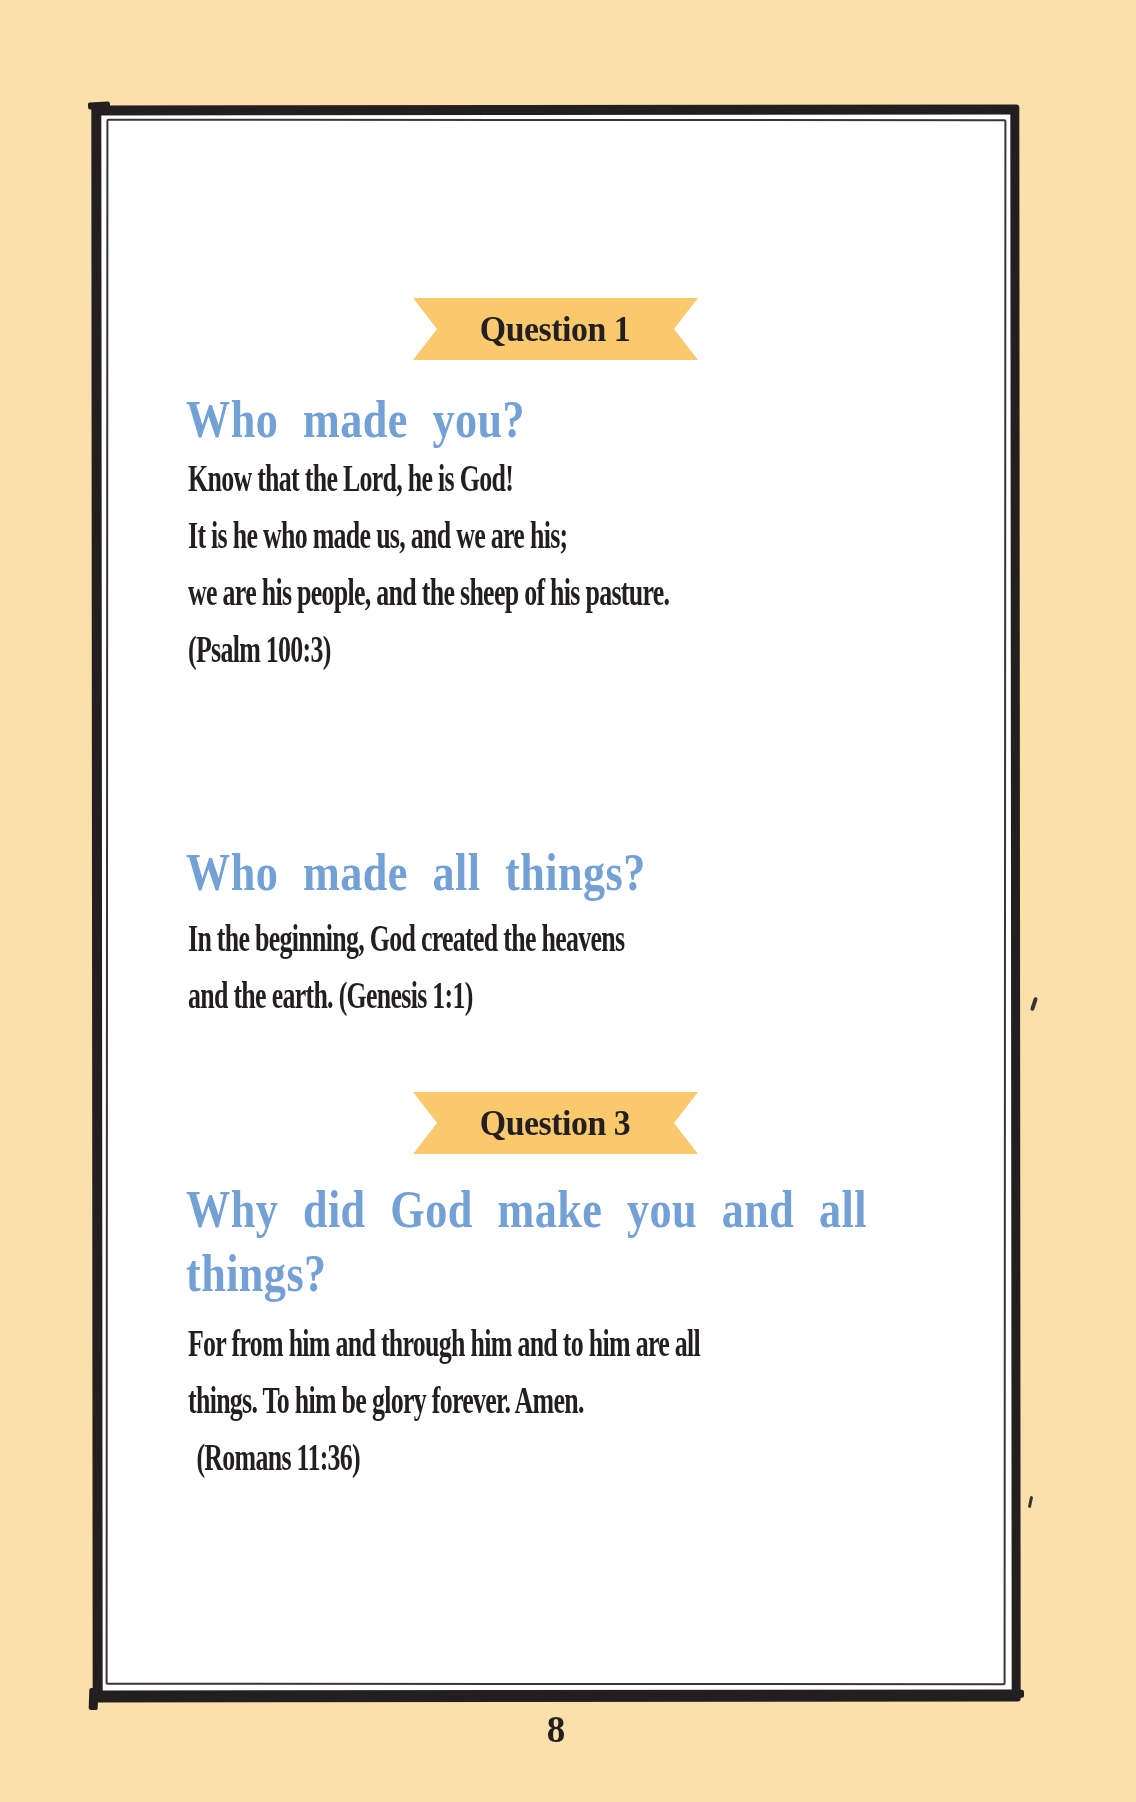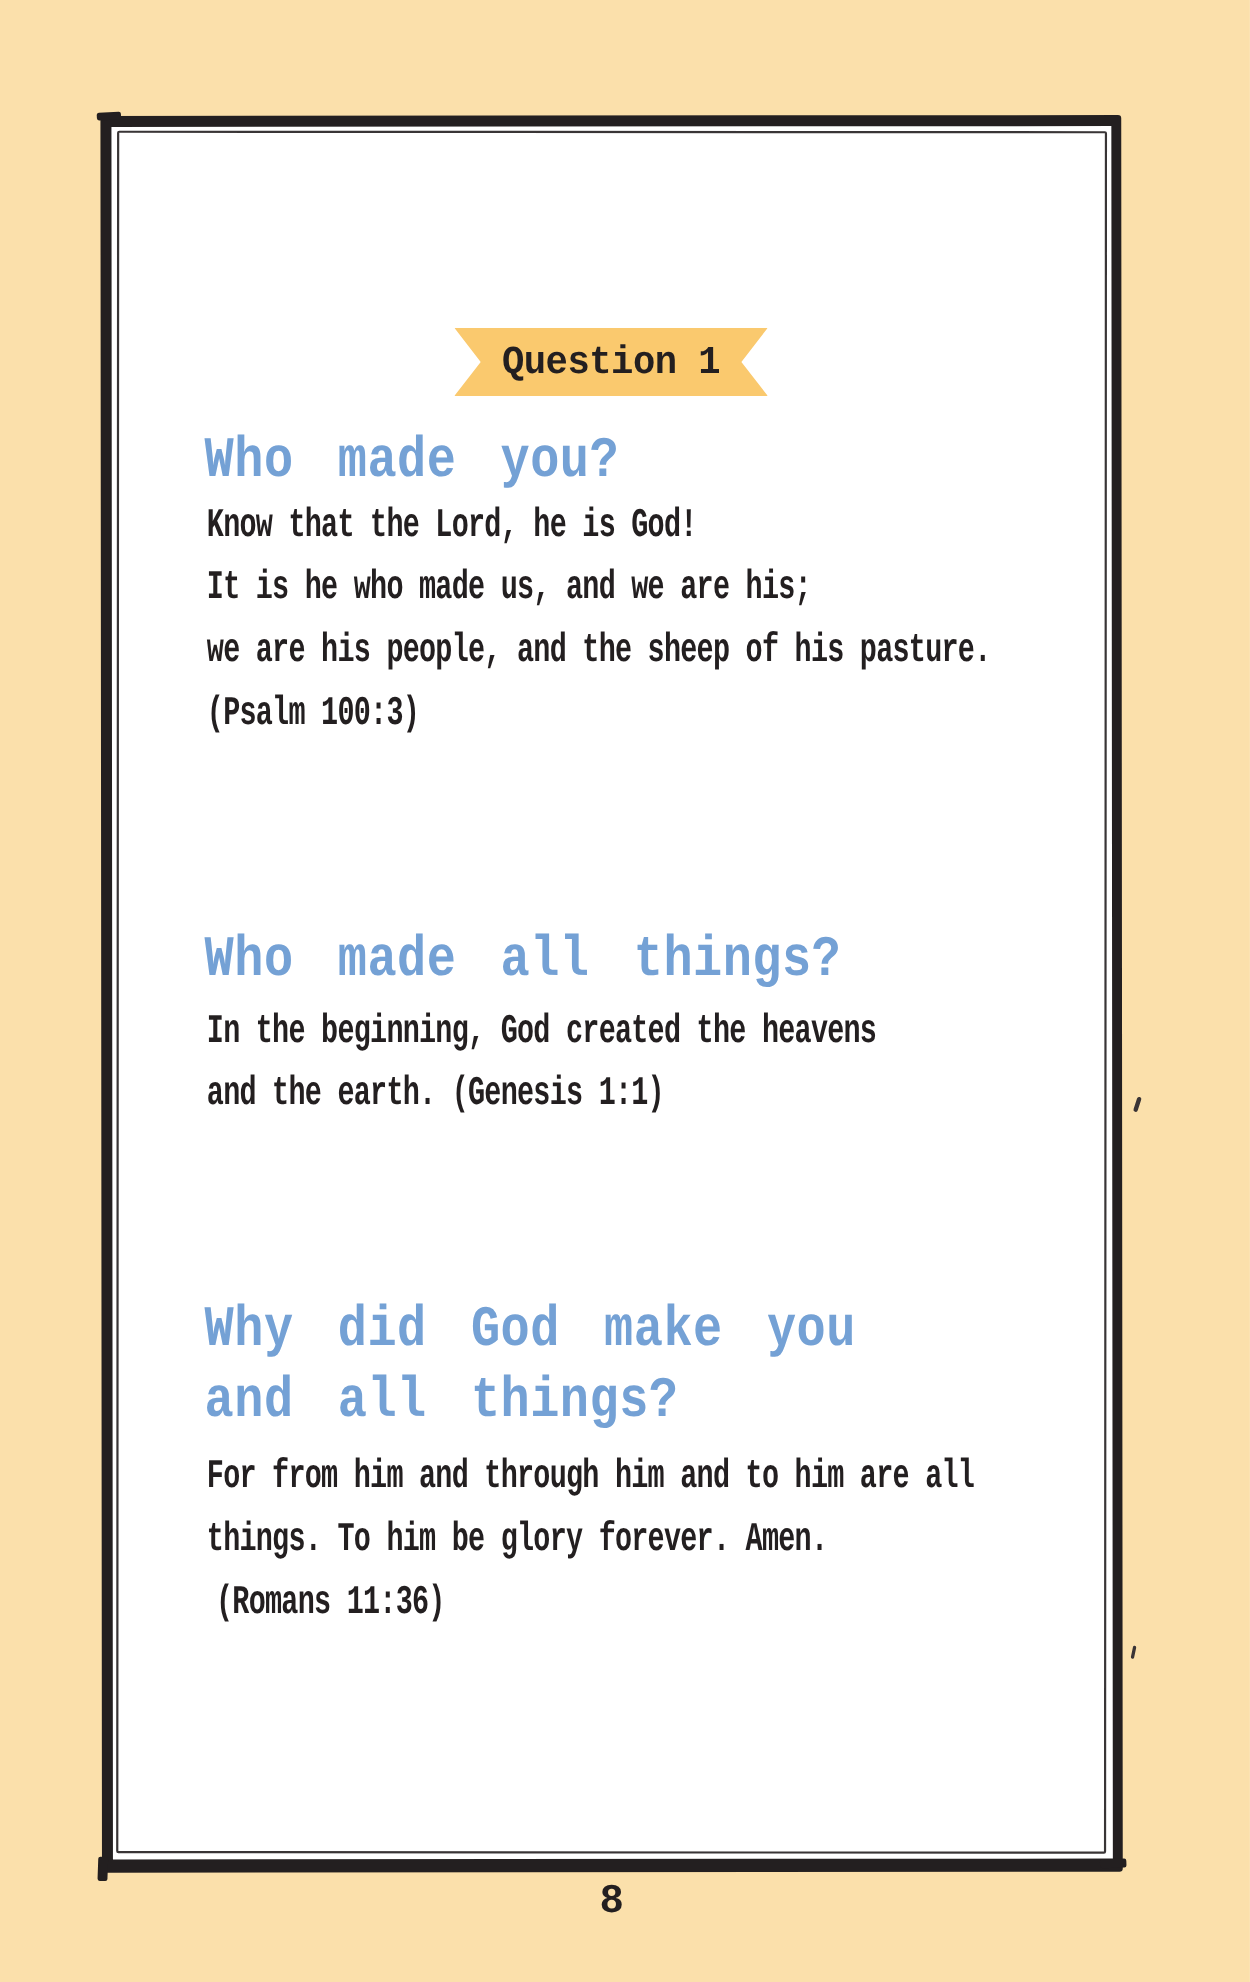--- a/index.html
+++ b/index.html
@@ -1,18 +1,18 @@
 <!DOCTYPE html>
 <html><head>
 <meta charset="utf-8">
 <style>
   html,body{margin:0;padding:0;background:#FBE0AB;}
   .page{
     position:relative;width:1136px;height:1802px;background:#FBE0AB;
-    overflow:hidden;font-family:Liberation Mono, monospace;color:#231F20;
+    overflow:hidden;font-family:Liberation Serif, serif;color:#231F20;
   }
   
   .frame{
     position:absolute;left:92px;top:105px;width:928px;height:1597px;
     background:#FFFFFF;box-sizing:border-box;
     border-style:solid;border-color:#231F20;
     border-width:10px 9px 12px 10px;border-radius:3px;
     transform:rotate(-0.05deg);
   }
   .frame-inner-line{
@@ -89,20 +89,23 @@
     <div class="line">we are his people, and the sheep of his pasture.</div>
     <div class="line">(Psalm 100:3)</div>
   </div>
 
   <h2 class="heading h1">Who made all things?</h2>
   <div class="verse v1">
     <div class="line">In the beginning, God created the heavens</div>
     <div class="line">and the earth. (Genesis 1:1)</div>
   </div>
 
+  <div class="banner b2">
+    <span class="banner-label">Question 3</span>
+  </div>
   <h2 class="heading h2">Why did God make you and all things?</h2>
   <div class="verse v2">
     <div class="line">For from him and through him and to him are all</div>
     <div class="line">things. To him be glory forever. Amen.</div>
     <div class="line indent">(Romans 11:36)</div>
   </div>
 
   <div class="page-number">8</div>
 
 </div>

